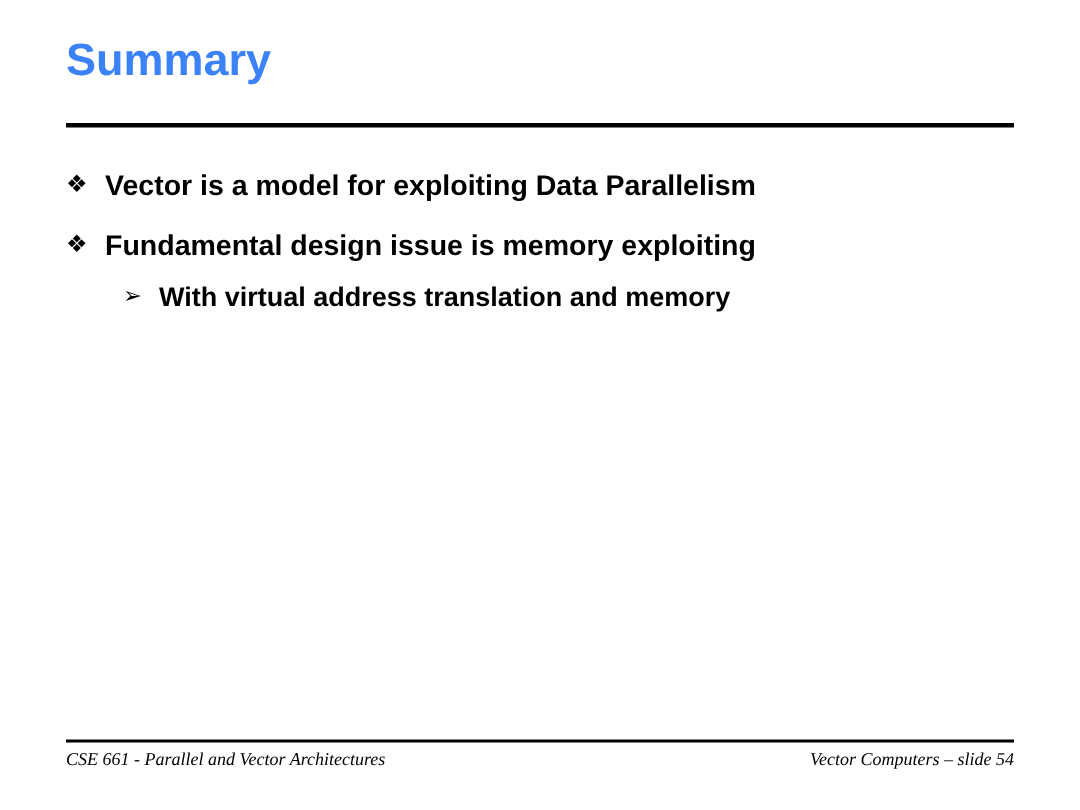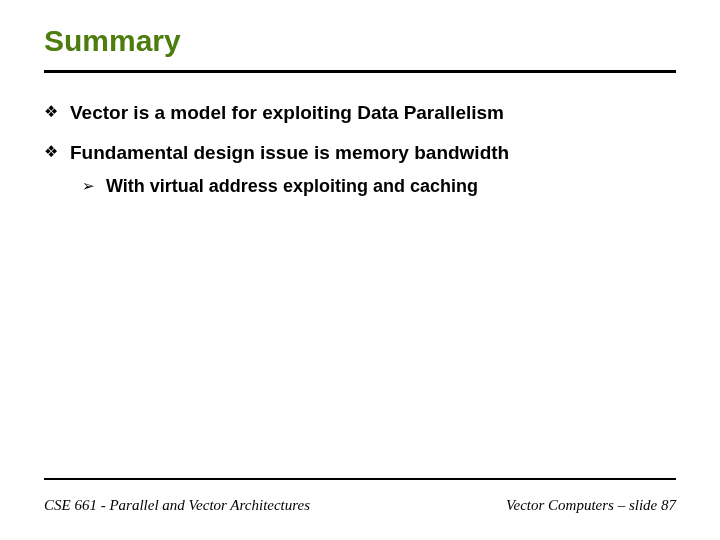--- a/index.html
+++ b/index.html
@@ -4,24 +4,24 @@
 <style>
   * { margin: 0; padding: 0; box-sizing: border-box; }
   html, body { width: 720px; height: 540px; background: #fff; font-family: Arial, Helvetica, sans-serif; }
   .slide {
     width: 720px;
     height: 540px;
     position: relative;
     padding: 24px 44px 0 44px;
   }
   .title {
-    color: #4d7c0f;
+    color: #3b82f6;
     font-size: 30px;
     font-weight: bold;
-    padding-bottom: 12px;
+    padding-bottom: 24px;
     border-bottom: 3px solid #000;
     margin-bottom: 28px;
   }
   .bullets {
     list-style: none;
   }
   .bullets > li {
     position: relative;
     padding-left: 26px;
     font-size: 19px;
@@ -62,42 +62,42 @@
     font-size: 15px;
     font-weight: normal;
     line-height: 1.4;
   }
   .footer {
     position: absolute;
     left: 44px;
     right: 44px;
     bottom: 26px;
     border-top: 2px solid #000;
-    padding-top: 17px;
+    padding-top: 4px;
     display: flex;
     justify-content: space-between;
-    font-size: 15px;
+    font-size: 12px;
     font-style: italic;
     font-family: "Times New Roman", Times, serif;
     color: #000;
   }
 </style>
 </head>
 <body>
 
 <div class="slide">
   <h1 class="title">Summary</h1>
 
   <ul class="bullets">
     <li>Vector is a model for exploiting Data Parallelism</li>
     <li>
-      <span>Fundamental design issue is memory bandwidth</span>
+      <span>Fundamental design issue is memory exploiting</span>
       <ul class="sub">
-        <li>With virtual address exploiting and caching</li>
+        <li>With virtual address translation and memory</li>
       </ul>
     </li>
   </ul>
 
   <div class="footer">
     <span>CSE 661 - Parallel and Vector Architectures</span>
-    <span>Vector Computers – slide 87</span>
+    <span>Vector Computers – slide 54</span>
   </div>
 </div>
 
 </body></html>

